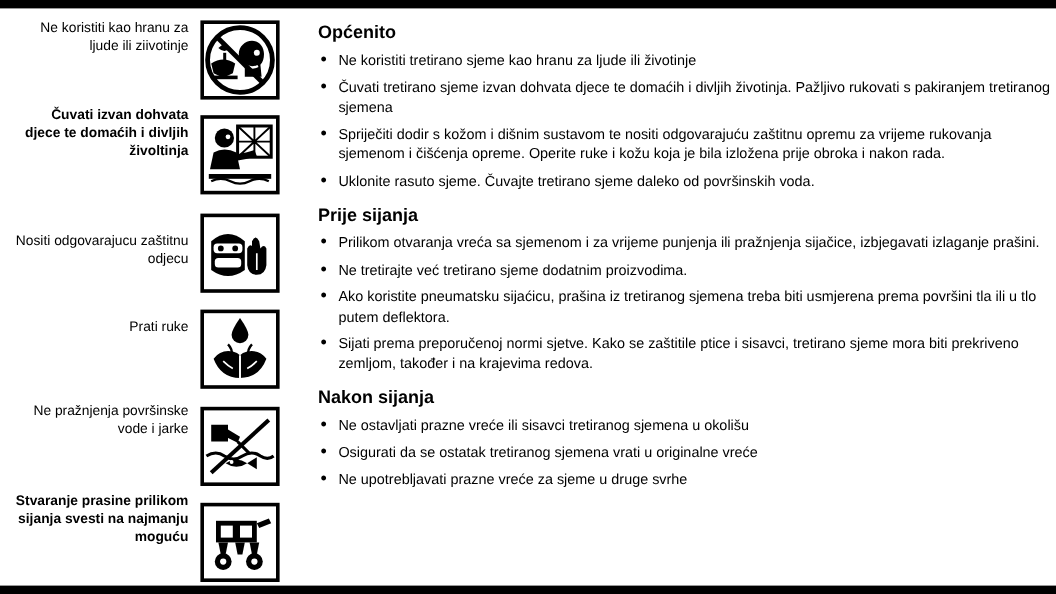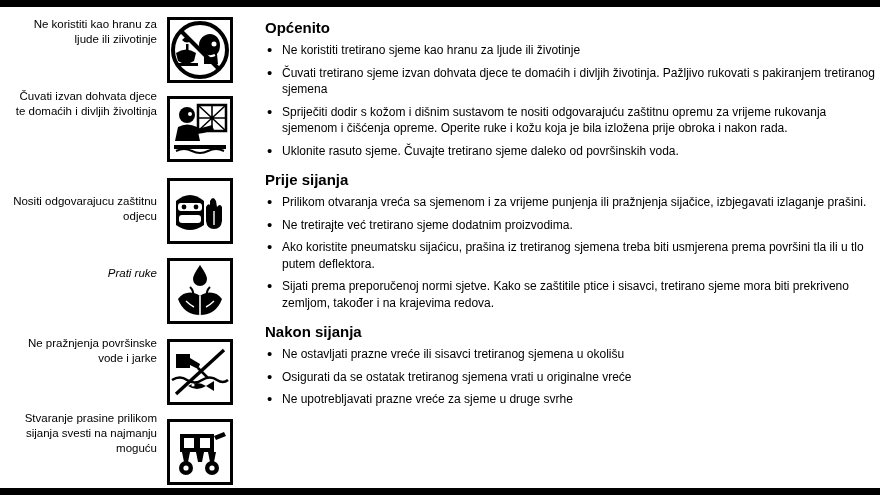--- a/index.html
+++ b/index.html
@@ -126,25 +126,25 @@
 <body>
 
 <div class="page">
 
   <div class="rule-top"></div>
 
   <div class="content">
 
     <div class="col-captions">
       <div class="caption" style="height:72px;">Ne koristiti kao hranu za ljude ili ziivotinje</div>
-      <div class="caption" style="height:85px;">Čuvati izvan dohvata djece te domaćih i divljih živoltinja</div>
+      <div class="caption" style="height:85px;font-weight:bold;">Čuvati izvan dohvata djece te domaćih i divljih živoltinja</div>
       <div class="caption" style="height:72px;margin-top:20px;">Nositi odgovarajucu zaštitnu odjecu</div>
-      <div class="caption" style="height:70px;font-style:italic;">Prati ruke</div>
+      <div class="caption" style="height:70px;">Prati ruke</div>
       <div class="caption" style="height:75px;">Ne pražnjenja površinske vode i jarke</div>
-      <div class="caption" style="height:80px;">Stvaranje prasine prilikom sijanja svesti na najmanju moguću</div>
+      <div class="caption" style="height:80px;font-weight:bold;">Stvaranje prasine prilikom sijanja svesti na najmanju moguću</div>
     </div>
 
     <div class="col-icons">
 
       <div class="icon-box">
         <div class="icon-inner">
           <svg width="60" height="60" viewBox="0 0 60 60">
 
             <path d="M40 14 c6 0 10 5 10 11 c0 4 -1 7 -3 9 l1 10 h-14 l0 -8 c-3 -3 -5 -7 -5 -11 c0 -6 5 -11 11 -11 z" fill="#000"></path>
             <circle cx="44" cy="24" r="2.5" fill="#fff"></circle>

